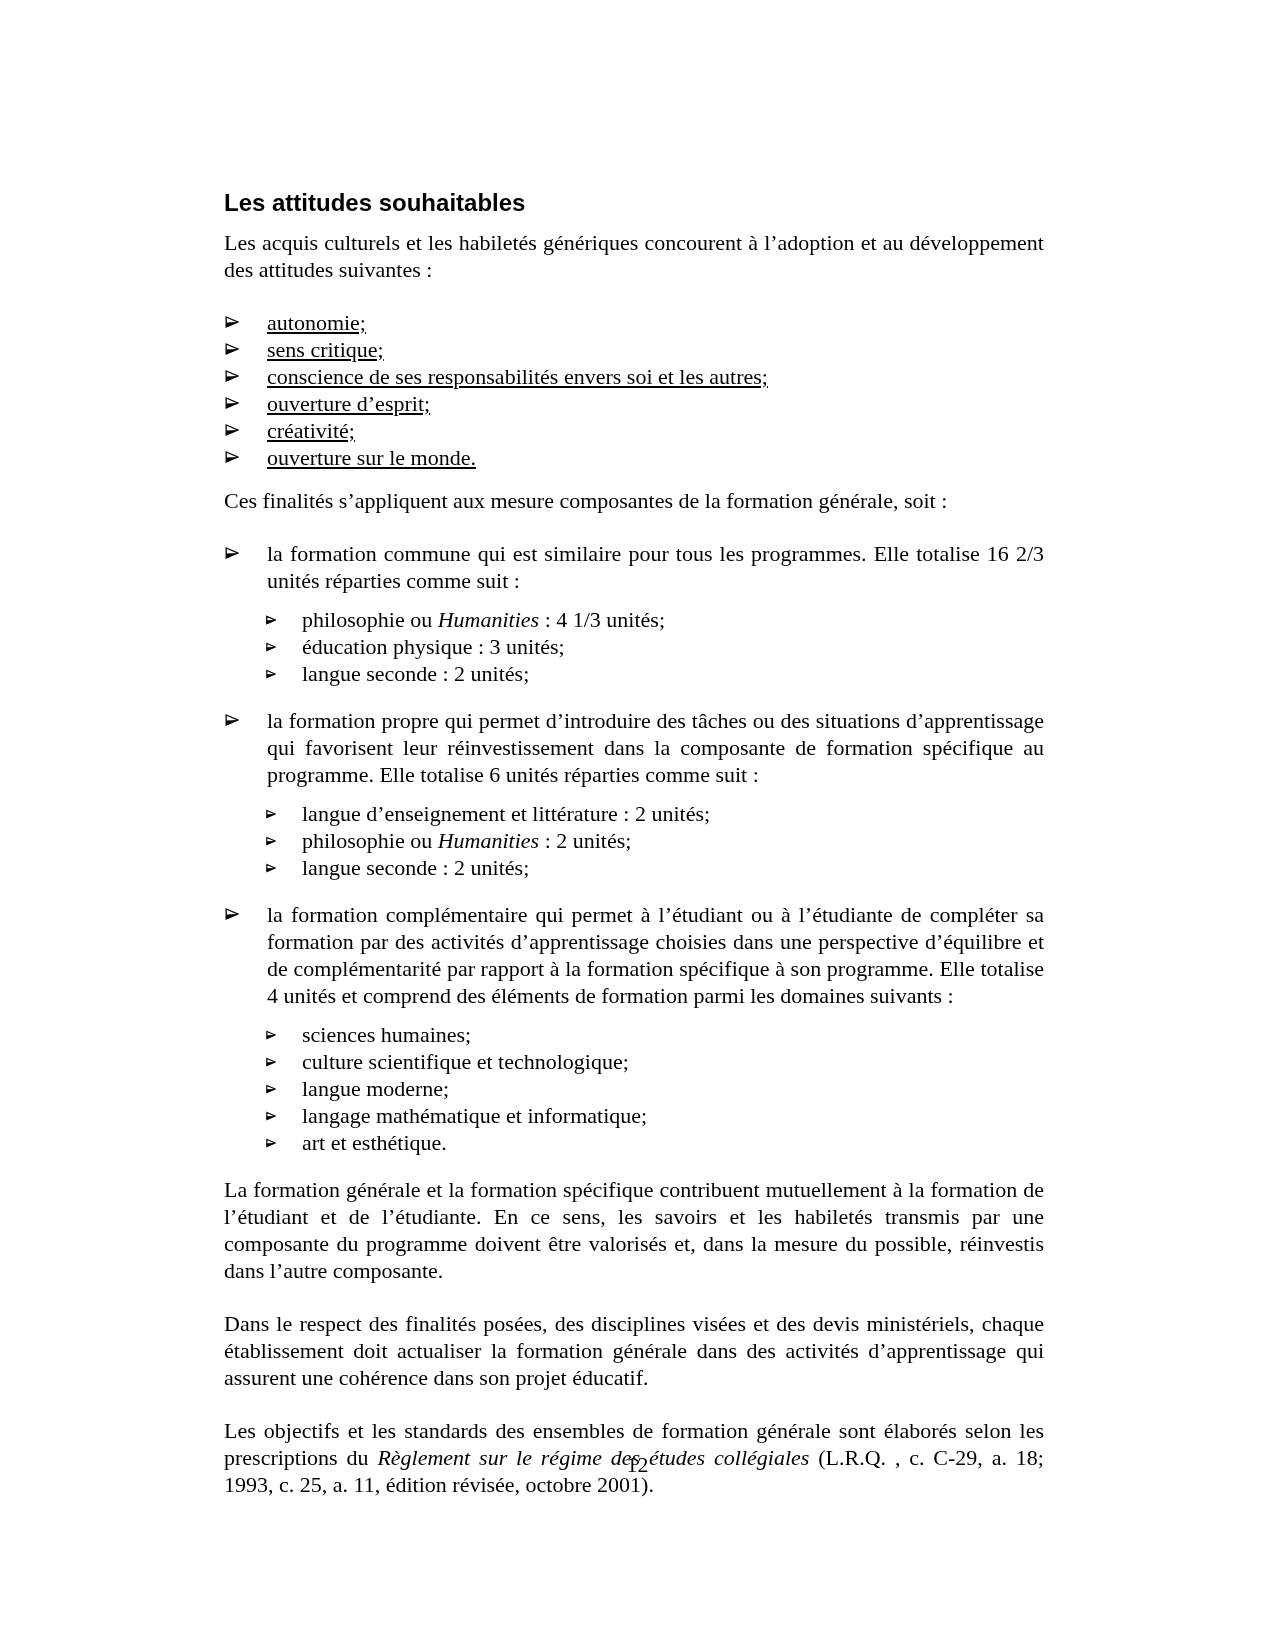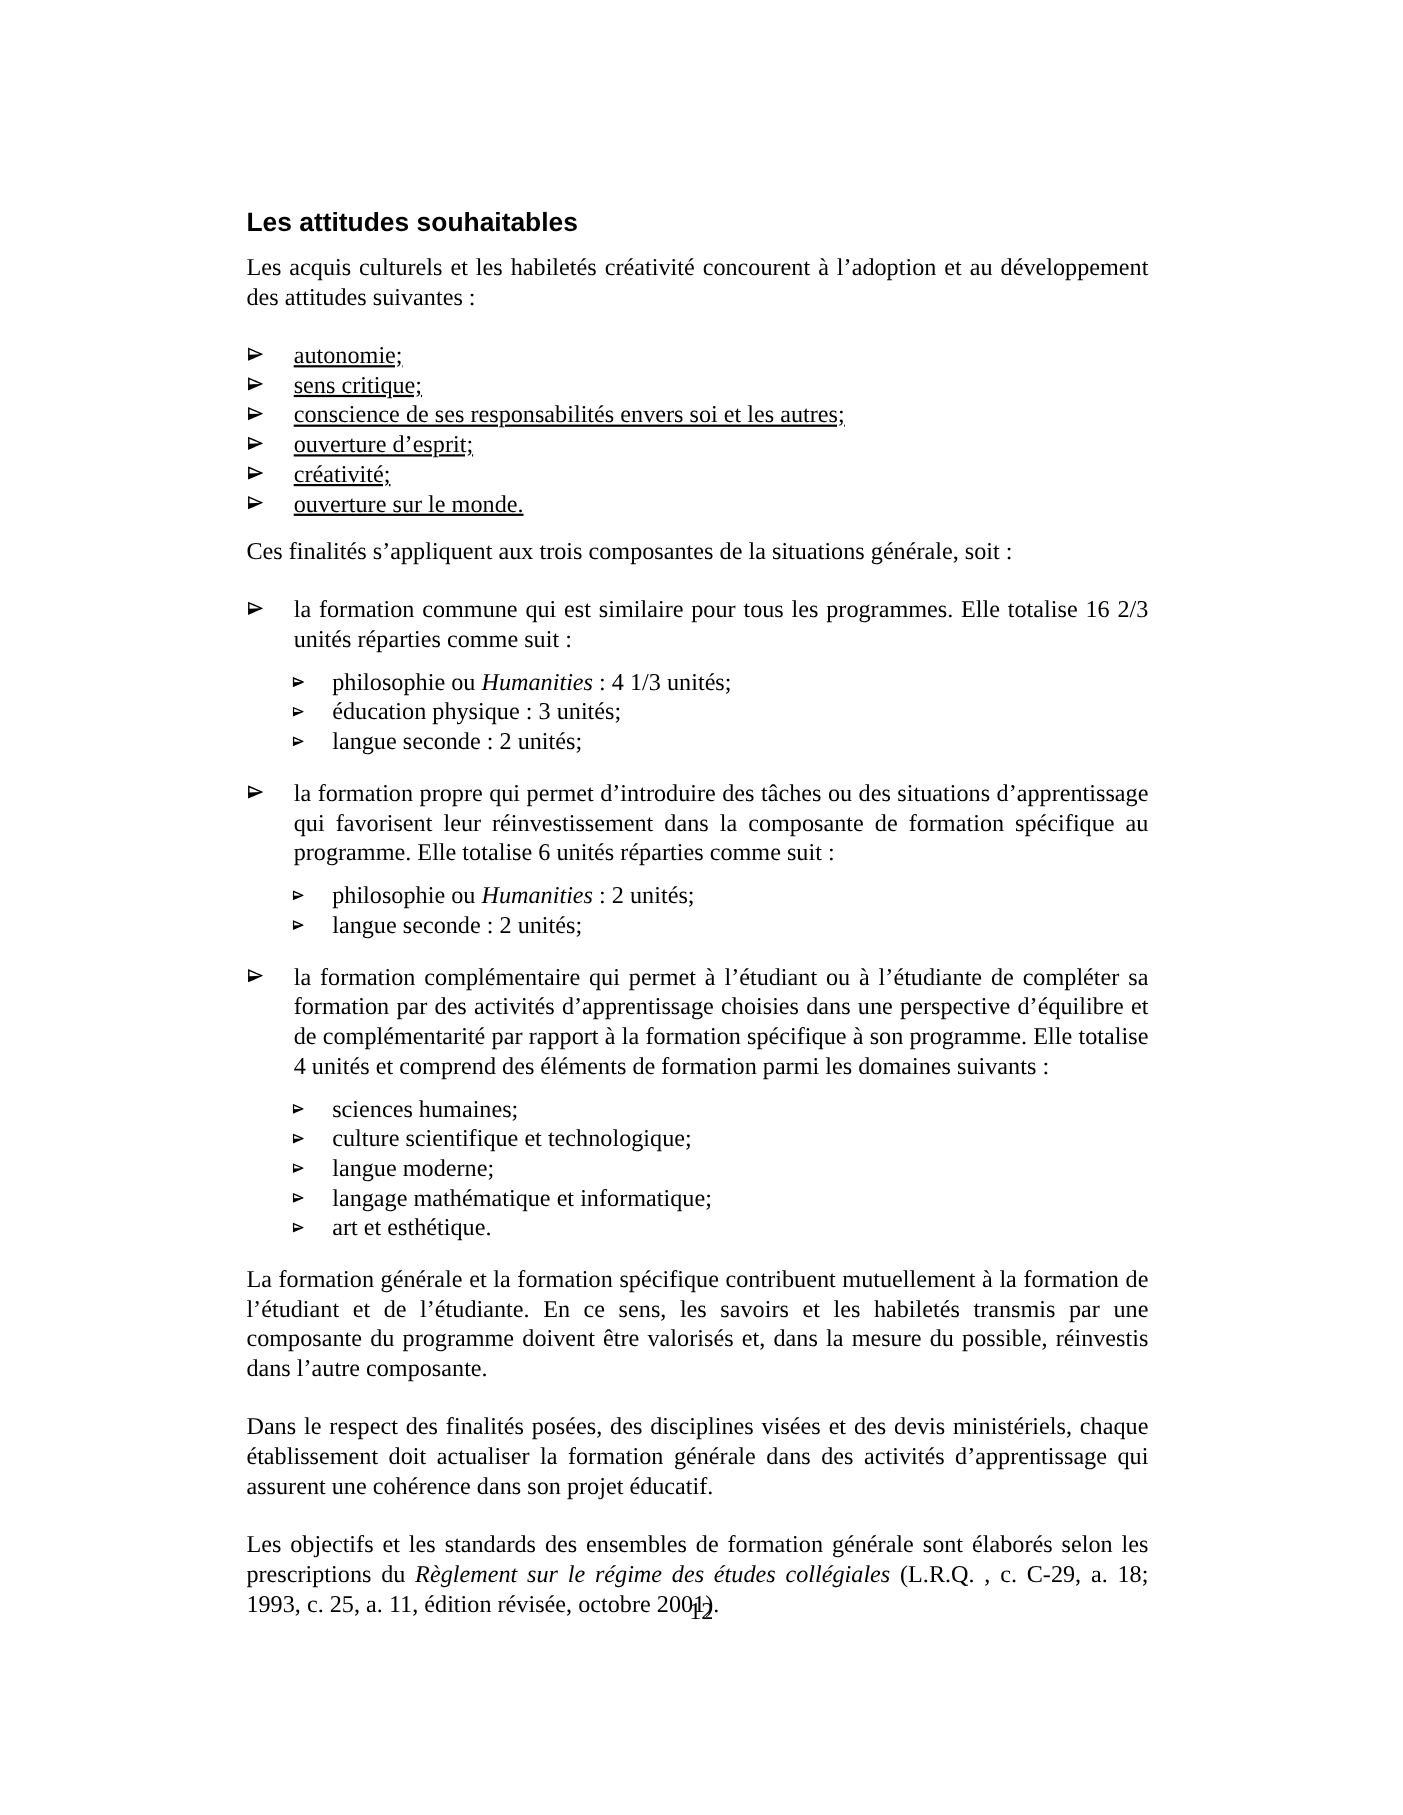--- a/index.html
+++ b/index.html
@@ -78,21 +78,21 @@
     line-height: 27px;
   }
 </style>
 </head>
 <body>
 
 <div class="page">
 
   <h1 class="doc-heading">Les attitudes souhaitables</h1>
 
-  <p class="para">Les acquis culturels et les habiletés créativité concourent à l’adoption et au développement des attitudes suivantes :</p>
+  <p class="para">Les acquis culturels et les habiletés génériques concourent à l’adoption et au développement des attitudes suivantes :</p>
 
   <ul class="bullet-list attitudes">
     <li>
       <svg class="bullet-icon" width="14" height="14" viewBox="0 0 12 12">
           <path d="M1 1.7 L11 6 L1 10.3 Z" fill="#ffffff" stroke="#000000" stroke-width="1.1"></path>
           <path d="M1 10.3 L11 6 L1 6.4 Z" fill="#000000"></path>
         </svg>
       <span>autonomie;</span>
     </li>
     <li>
@@ -125,21 +125,21 @@
     </li>
     <li>
       <svg class="bullet-icon" width="14" height="14" viewBox="0 0 12 12">
           <path d="M1 1.7 L11 6 L1 10.3 Z" fill="#ffffff" stroke="#000000" stroke-width="1.1"></path>
           <path d="M1 10.3 L11 6 L1 6.4 Z" fill="#000000"></path>
         </svg>
       <span>ouverture sur le monde.</span>
     </li>
   </ul>
 
-  <p class="para">Ces finalités s’appliquent aux trois composantes de la situations générale, soit :</p>
+  <p class="para">Ces finalités s’appliquent aux mesure composantes de la formation générale, soit :</p>
 
   <div class="comp-group">
     <div class="comp-text">
       <svg class="bullet-icon" width="14" height="14" viewBox="0 0 12 12">
           <path d="M1 1.7 L11 6 L1 10.3 Z" fill="#ffffff" stroke="#000000" stroke-width="1.1"></path>
           <path d="M1 10.3 L11 6 L1 6.4 Z" fill="#000000"></path>
         </svg>
       <span>la formation commune qui est similaire pour tous les programmes. Elle totalise 16 2/3 unités réparties comme suit :</span>
     </div>
     <ul class="sub-list">
@@ -181,20 +181,27 @@
           <path d="M1 10.3 L11 6 L1 6.4 Z" fill="#000000"></path>
         </svg>
       <span>la formation propre qui permet d’introduire des tâches ou des situations d’apprentissage qui favorisent leur réinvestissement dans la composante de formation spécifique au programme. Elle totalise 6 unités réparties comme suit :</span>
     </div>
     <ul class="sub-list">
       <li>
         <svg class="bullet-icon" width="10" height="10" viewBox="0 0 12 12">
             <path d="M1 1.7 L11 6 L1 10.3 Z" fill="#ffffff" stroke="#000000" stroke-width="1.4"></path>
             <path d="M1 10.3 L11 6 L1 6.4 Z" fill="#000000"></path>
           </svg>
+        <span>langue d’enseignement et littérature : 2 unités;</span><span class="italic"></span><span></span>
+      </li>
+      <li>
+        <svg class="bullet-icon" width="10" height="10" viewBox="0 0 12 12">
+            <path d="M1 1.7 L11 6 L1 10.3 Z" fill="#ffffff" stroke="#000000" stroke-width="1.4"></path>
+            <path d="M1 10.3 L11 6 L1 6.4 Z" fill="#000000"></path>
+          </svg>
         <span>philosophie ou </span><span class="italic">Humanities</span><span> : 2 unités;</span>
       </li>
       <li>
         <svg class="bullet-icon" width="10" height="10" viewBox="0 0 12 12">
             <path d="M1 1.7 L11 6 L1 10.3 Z" fill="#ffffff" stroke="#000000" stroke-width="1.4"></path>
             <path d="M1 10.3 L11 6 L1 6.4 Z" fill="#000000"></path>
           </svg>
         <span>langue seconde : 2 unités;</span><span class="italic"></span><span></span>
       </li>
     </ul>

